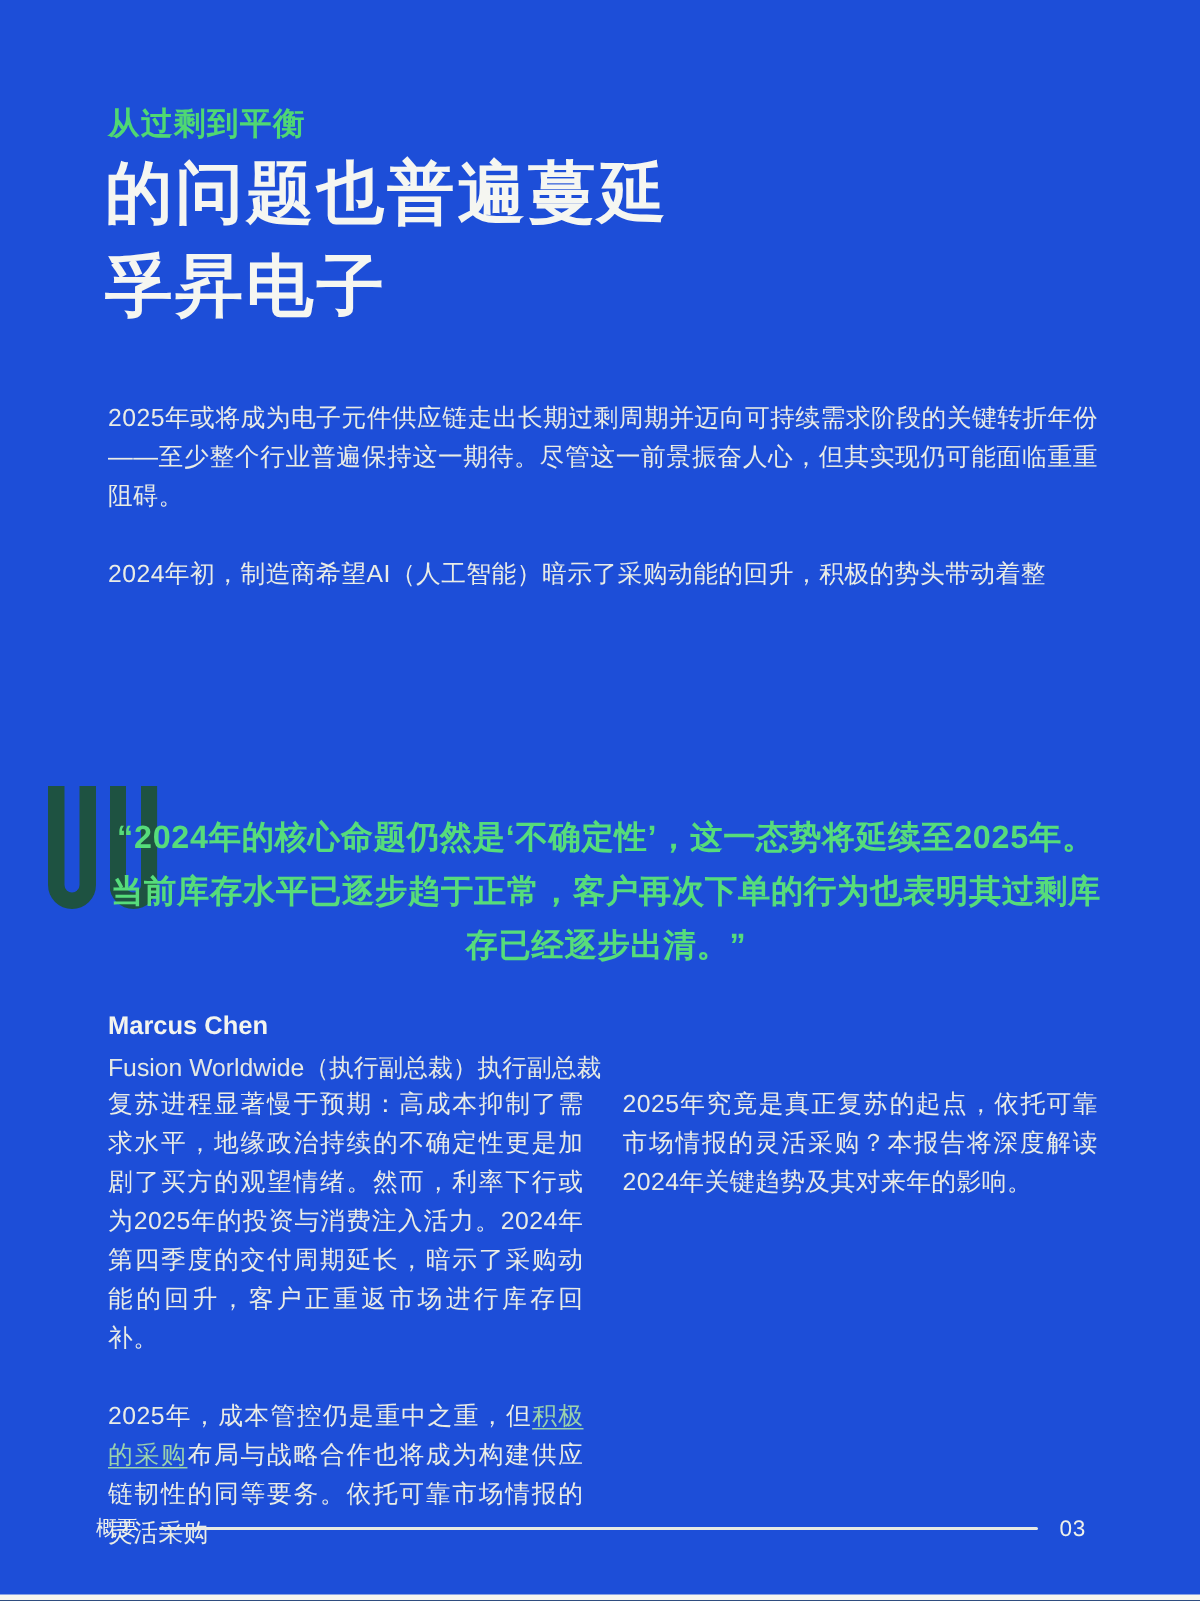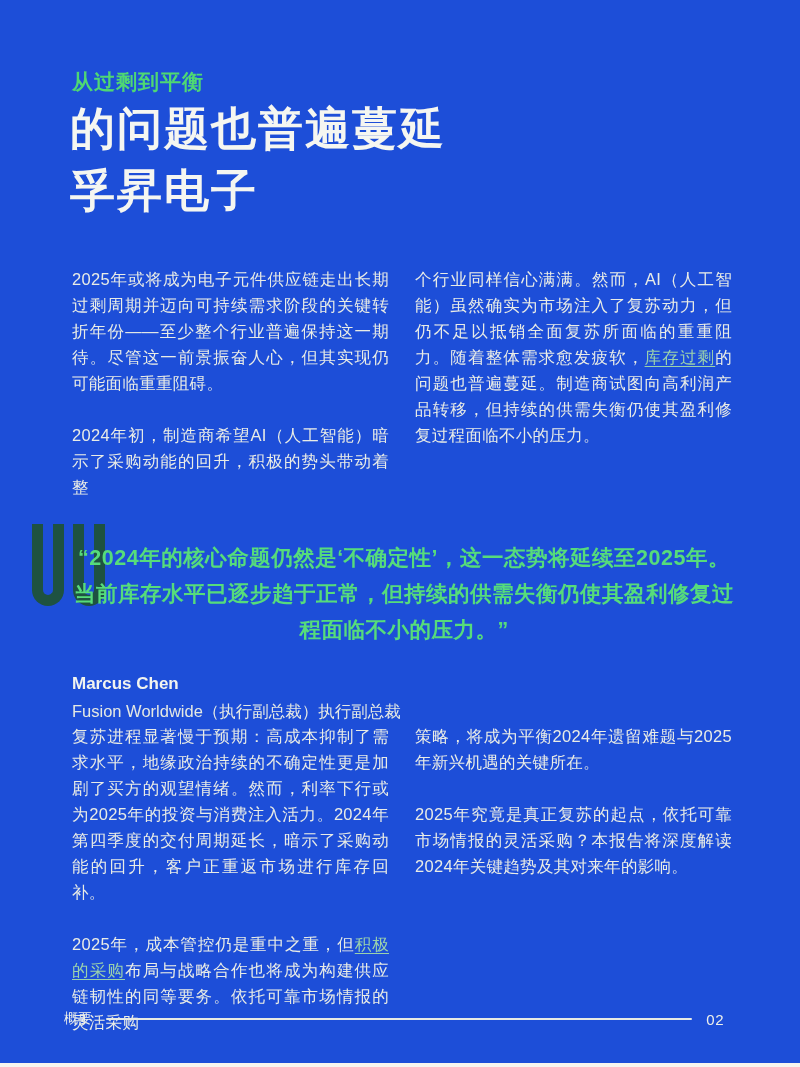--- a/index.html
+++ b/index.html
@@ -25,21 +25,21 @@
     position:absolute; top:98px; left:70px;
     font-size:45px; font-weight:bold; line-height:62px;
     letter-spacing:2px;
     color:#f5f6f1;
   }
   .title span { display:block; }
   .cols {
     position:absolute; left:72px; width:660px;
     display:flex; gap:26px;
   }
-  .cols-top { top:266px; }
+  .cols-top { top:266px;flex-direction:column; }
   .cols-bottom { top:723px; }
   .col { flex:1; min-width:0; }
   .col p {
     font-size:16.5px; line-height:26px;
     color:#e9ece6; text-align:justify;
     margin:0 0 26px 0;
     letter-spacing:0.3px;
   }
   .inline-link {
     color:#9bd2ac; text-decoration:underline;
@@ -89,49 +89,45 @@
   <h1 class="title">
     <span>的问题也普遍蔓延</span>
     <span>孚昇电子</span>
   </h1>
 
   <div class="cols cols-top">
     <div class="col">
         <p>2025年或将成为电子元件供应链走出长期过剩周期并迈向可持续需求阶段的关键转折年份——至少整个行业普遍保持这一期待。尽管这一前景振奋人心，但其实现仍可能面临重重阻碍。</p>
         <p>2024年初，制造商希望AI（人工智能）暗示了采购动能的回升，积极的势头带动着整</p>
       </div>
-    <div class="col">
-        <p>个行业同样信心满满。然而，AI（人工智能）虽然确实为市场注入了复苏动力，但仍不足以抵销全面复苏所面临的重重阻力。随着整体需求愈发疲软，<a class="inline-link">库存过剩</a>的问题也普遍蔓延。制造商试图向高利润产品转移，但持续的供需失衡仍使其盈利修复过程面临不小的压力。</p>
-      </div>
   </div>
 
   <div class="quote-mark">
     <div class="u"></div>
     <div class="u"></div>
   </div>
 
-  <div class="quote-text">“2024年的核心命题仍然是‘不确定性’，这一态势将延续至2025年。当前库存水平已逐步趋于正常，但持续的供需失衡仍使其盈利修复过程面临不小的压力。”</div>
+  <div class="quote-text">“2024年的核心命题仍然是‘不确定性’，这一态势将延续至2025年。当前库存水平已逐步趋于正常，客户再次下单的行为也表明其过剩库存已经逐步出清。”</div>
 
   <div class="attribution">
     <div class="name">Marcus Chen</div>
     <div class="role">Fusion Worldwide（执行副总裁）执行副总裁</div>
   </div>
 
   <div class="cols cols-bottom">
     <div class="col">
         <p>复苏进程显著慢于预期：高成本抑制了需求水平，地缘政治持续的不确定性更是加剧了买方的观望情绪。然而，利率下行或为2025年的投资与消费注入活力。2024年第四季度的交付周期延长，暗示了采购动能的回升，客户正重返市场进行库存回补。</p>
         <p>2025年，成本管控仍是重中之重，但<a class="inline-link">积极的采购</a>布局与战略合作也将成为构建供应链韧性的同等要务。依托可靠市场情报的灵活采购</p>
       </div>
     <div class="col">
-        <p>策略，将成为平衡2024年遗留难题与2025年新兴机遇的关键所在。</p>
         <p>2025年究竟是真正复苏的起点，依托可靠市场情报的灵活采购？本报告将深度解读2024年关键趋势及其对来年的影响。</p>
       </div>
   </div>
 
   <div class="footer">
     <span>概要</span>
     <span class="rule"></span>
-    <span class="pagenum">02</span>
+    <span class="pagenum">03</span>
   </div>
 
   <div class="bottom-strip"></div>
 
 </div>
 
 </body></html>

